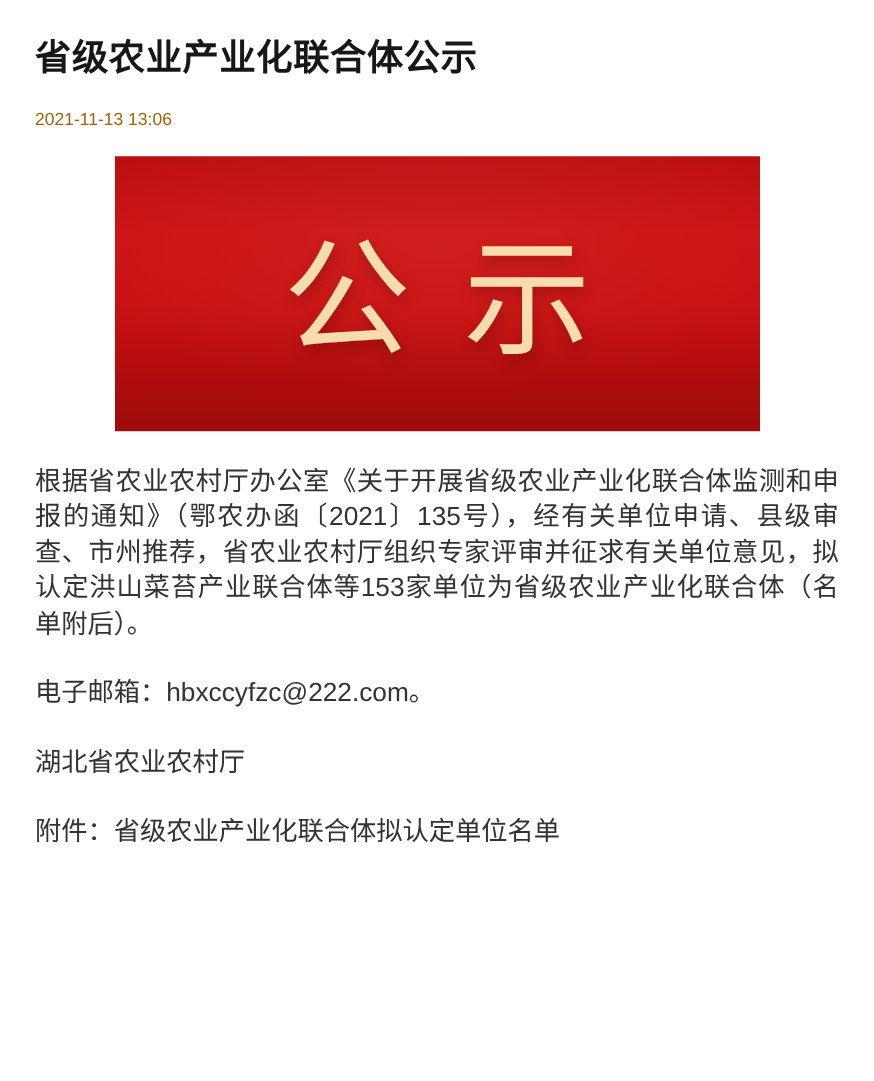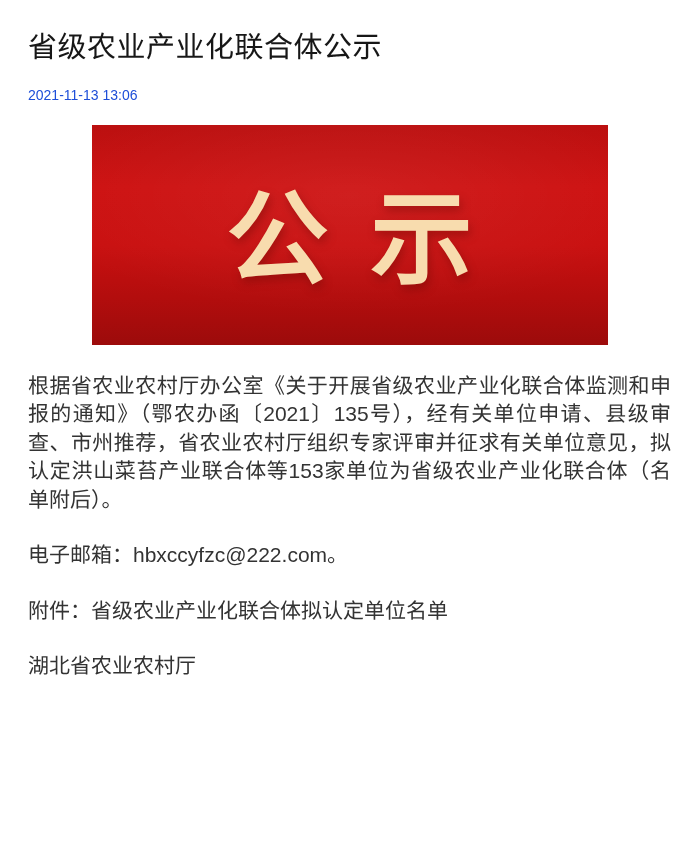--- a/index.html
+++ b/index.html
@@ -7,48 +7,48 @@
     width: 699px;
     background: #ffffff;
     font-family: "Liberation Sans", "DejaVu Sans", sans-serif;
   }
   body { min-height: 865px; }
   .article {
     padding: 30px 28px 20px 28px;
   }
   .page-title {
     font-size: 29px;
-    font-weight: 400;
+    font-weight: 700;
     color: #171717;
     letter-spacing: 0.5px;
     line-height: 1.2;
     margin-bottom: 22px;
   }
   .publish-date {
     font-size: 14px;
-    color: #1d4ed8;
+    color: #a16207;
     margin-bottom: 22px;
   }
   .banner {
     width: 516px;
     height: 220px;
     margin: 0 auto 14px auto;
     background:
       radial-gradient(140% 120% at 50% 32%,
         rgba(255,255,255,0.06) 0%, rgba(0,0,0,0) 45%),
       linear-gradient(to bottom,
         #bb0f0f 0%, #cd1111 28%, #c91010 55%, #b30d0d 78%, #9c0b0b 100%);
     display: flex;
     align-items: center;
     justify-content: center;
     overflow: hidden;
   }
   .banner-text {
     font-size: 102px;
-    font-weight: 700;
+    font-weight: 400;
     color: #f8dcae;
     letter-spacing: 42px;
     padding-left: 42px; 
     text-shadow: 2px 5px 10px rgba(90, 10, 0, 0.35);
     transform: translateY(-4px);
     white-space: nowrap;
   }
   .body-text p {
     font-size: 21px;
     color: #333333;
@@ -66,17 +66,17 @@
 
   <div class="publish-date">2021-11-13 13:06</div>
 
   <figure class="banner">
     <span class="banner-text">公示</span>
   </figure>
 
   <section class="body-text">
     <p>根据省农业农村厅办公室《关于开展省级农业产业化联合体监测和申报的通知》（鄂农办函〔2021〕135号），经有关单位申请、县级审查、市州推荐，省农业农村厅组织专家评审并征求有关单位意见，拟认定洪山菜苔产业联合体等153家单位为省级农业产业化联合体（名单附后）。</p>
     <p>电子邮箱：hbxccyfzc@222.com。</p>
+    <p>湖北省农业农村厅</p>
     <p>附件：省级农业产业化联合体拟认定单位名单</p>
-    <p>湖北省农业农村厅</p>
   </section>
 
 </article>
 
 </body></html>

